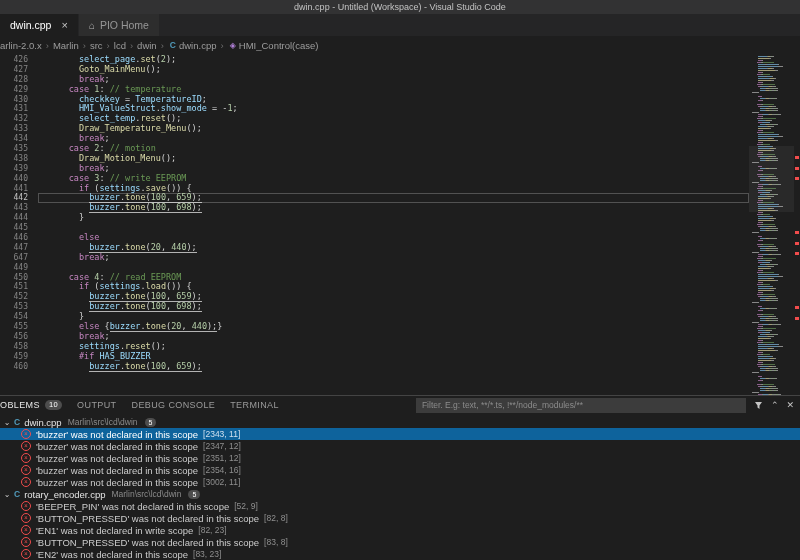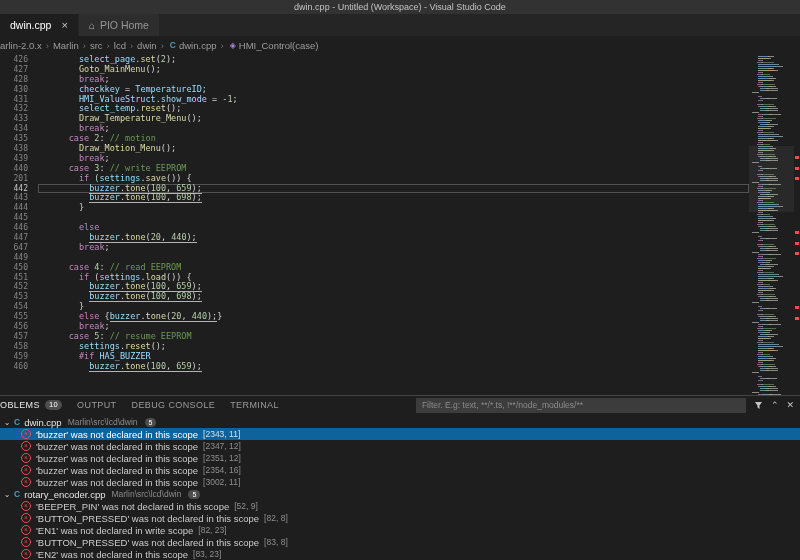--- a/index.html
+++ b/index.html
@@ -109,46 +109,46 @@
       <span class="bc-sep">›</span>
       <span class="symbol-method-icon">◈</span>
       <span class="bc-item">HMI_Control(case)</span>
     </div>
 
   <div class="editor">
     <div class="lines">
         <div class="line"><div class="ln">426</div><div class="code"><span class="t-p">        </span><span class="t-v">select_page</span><span class="t-p">.</span><span class="t-f">set</span><span class="t-p">(</span><span class="t-n">2</span><span class="t-p">);</span></div></div>
         <div class="line"><div class="ln">427</div><div class="code"><span class="t-p">        </span><span class="t-f">Goto_MainMenu</span><span class="t-p">();</span></div></div>
         <div class="line"><div class="ln">428</div><div class="code"><span class="t-p">        </span><span class="t-k">break</span><span class="t-p">;</span></div></div>
+        <div class="line"><div class="ln">429</div><div class="code"><span class="t-p">      </span><span class="t-k">case </span><span class="t-n">1</span><span class="t-p">: </span><span class="t-c">// temperature</span></div></div>
         <div class="line"><div class="ln">430</div><div class="code"><span class="t-p">        </span><span class="t-v">checkkey</span><span class="t-p"> = </span><span class="t-v">TemperatureID</span><span class="t-p">;</span></div></div>
         <div class="line"><div class="ln">431</div><div class="code"><span class="t-p">        </span><span class="t-v">HMI_ValueStruct</span><span class="t-p">.</span><span class="t-v">show_mode</span><span class="t-p"> = -</span><span class="t-n">1</span><span class="t-p">;</span></div></div>
         <div class="line"><div class="ln">432</div><div class="code"><span class="t-p">        </span><span class="t-v">select_temp</span><span class="t-p">.</span><span class="t-f">reset</span><span class="t-p">();</span></div></div>
         <div class="line"><div class="ln">433</div><div class="code"><span class="t-p">        </span><span class="t-f">Draw_Temperature_Menu</span><span class="t-p">();</span></div></div>
         <div class="line"><div class="ln">434</div><div class="code"><span class="t-p">        </span><span class="t-k">break</span><span class="t-p">;</span></div></div>
         <div class="line"><div class="ln">435</div><div class="code"><span class="t-p">      </span><span class="t-k">case </span><span class="t-n">2</span><span class="t-p">: </span><span class="t-c">// motion</span></div></div>
         <div class="line"><div class="ln">438</div><div class="code"><span class="t-p">        </span><span class="t-f">Draw_Motion_Menu</span><span class="t-p">();</span></div></div>
         <div class="line"><div class="ln">439</div><div class="code"><span class="t-p">        </span><span class="t-k">break</span><span class="t-p">;</span></div></div>
         <div class="line"><div class="ln">440</div><div class="code"><span class="t-p">      </span><span class="t-k">case </span><span class="t-n">3</span><span class="t-p">: </span><span class="t-c">// write EEPROM</span></div></div>
-        <div class="line"><div class="ln">201</div><div class="code"><span class="t-p">        </span><span class="t-k">if</span><span class="t-p"> (</span><span class="t-v">settings</span><span class="t-p">.</span><span class="t-f">save</span><span class="t-p">()) {</span></div></div>
+        <div class="line"><div class="ln">441</div><div class="code"><span class="t-p">        </span><span class="t-k">if</span><span class="t-p"> (</span><span class="t-v">settings</span><span class="t-p">.</span><span class="t-f">save</span><span class="t-p">()) {</span></div></div>
         <div class="line cur"><div class="ln">442</div><div class="code current"><span class="t-p">          </span><span class="t-v u">buzzer</span><span class="t-p u">.</span><span class="t-f u">tone</span><span class="t-p u">(</span><span class="t-n u">100</span><span class="t-p u">, </span><span class="t-n u">659</span><span class="t-p u">);</span></div></div>
         <div class="line"><div class="ln">443</div><div class="code"><span class="t-p">          </span><span class="t-v u">buzzer</span><span class="t-p u">.</span><span class="t-f u">tone</span><span class="t-p u">(</span><span class="t-n u">100</span><span class="t-p u">, </span><span class="t-n u">698</span><span class="t-p u">);</span></div></div>
         <div class="line"><div class="ln">444</div><div class="code"><span class="t-p">        }</span></div></div>
         <div class="line"><div class="ln">445</div><div class="code"></div></div>
         <div class="line"><div class="ln">446</div><div class="code"><span class="t-p">        </span><span class="t-k">else</span></div></div>
         <div class="line"><div class="ln">447</div><div class="code"><span class="t-p">          </span><span class="t-v u">buzzer</span><span class="t-p u">.</span><span class="t-f u">tone</span><span class="t-p u">(</span><span class="t-n u">20</span><span class="t-p u">, </span><span class="t-n u">440</span><span class="t-p u">);</span></div></div>
         <div class="line"><div class="ln">647</div><div class="code"><span class="t-p">        </span><span class="t-k">break</span><span class="t-p">;</span></div></div>
         <div class="line"><div class="ln">449</div><div class="code"></div></div>
         <div class="line"><div class="ln">450</div><div class="code"><span class="t-p">      </span><span class="t-k">case </span><span class="t-n">4</span><span class="t-p">: </span><span class="t-c">// read EEPROM</span></div></div>
         <div class="line"><div class="ln">451</div><div class="code"><span class="t-p">        </span><span class="t-k">if</span><span class="t-p"> (</span><span class="t-v">settings</span><span class="t-p">.</span><span class="t-f">load</span><span class="t-p">()) {</span></div></div>
         <div class="line"><div class="ln">452</div><div class="code"><span class="t-p">          </span><span class="t-v u">buzzer</span><span class="t-p u">.</span><span class="t-f u">tone</span><span class="t-p u">(</span><span class="t-n u">100</span><span class="t-p u">, </span><span class="t-n u">659</span><span class="t-p u">);</span></div></div>
         <div class="line"><div class="ln">453</div><div class="code"><span class="t-p">          </span><span class="t-v u">buzzer</span><span class="t-p u">.</span><span class="t-f u">tone</span><span class="t-p u">(</span><span class="t-n u">100</span><span class="t-p u">, </span><span class="t-n u">698</span><span class="t-p u">);</span></div></div>
         <div class="line"><div class="ln">454</div><div class="code"><span class="t-p">        }</span></div></div>
         <div class="line"><div class="ln">455</div><div class="code"><span class="t-p">        </span><span class="t-k">else</span><span class="t-p"> {</span><span class="t-v u">buzzer</span><span class="t-p u">.</span><span class="t-f u">tone</span><span class="t-p u">(</span><span class="t-n u">20</span><span class="t-p u">, </span><span class="t-n u">440</span><span class="t-p u">);</span><span class="t-p">}</span></div></div>
         <div class="line"><div class="ln">456</div><div class="code"><span class="t-p">        </span><span class="t-k">break</span><span class="t-p">;</span></div></div>
-        <div class="line"><div class="ln">457</div><div class="code"><span class="t-p">      </span><span class="t-k">case </span><span class="t-n">5</span><span class="t-p">: </span><span class="t-c">// resume EEPROM</span></div></div>
         <div class="line"><div class="ln">458</div><div class="code"><span class="t-p">        </span><span class="t-v">settings</span><span class="t-p">.</span><span class="t-f">reset</span><span class="t-p">();</span></div></div>
         <div class="line"><div class="ln">459</div><div class="code"><span class="t-p">        </span><span class="t-k">#if </span><span class="t-v">HAS_BUZZER</span></div></div>
         <div class="line"><div class="ln">460</div><div class="code"><span class="t-p">          </span><span class="t-v u">buzzer</span><span class="t-p u">.</span><span class="t-f u">tone</span><span class="t-p u">(</span><span class="t-n u">100</span><span class="t-p u">, </span><span class="t-n u">659</span><span class="t-p u">);</span></div></div>
       </div>
     <div class="minimap">
       <div>
           <div class="mm-row"><span class="mm-seg" style="width: 6.4px;"></span><span class="mm-seg" style="width: 8.8px; background: rgb(111, 159, 191);"></span><span class="mm-seg" style="width: 0.8px; background: rgb(154, 154, 154);"></span><span class="mm-seg" style="width: 2.4px; background: rgb(184, 180, 134);"></span><span class="mm-seg" style="width: 0.8px; background: rgb(154, 154, 154);"></span><span class="mm-seg" style="width: 0.8px; background: rgb(143, 169, 135);"></span><span class="mm-seg" style="width: 1.6px; background: rgb(154, 154, 154);"></span></div>
           <div class="mm-row"><span class="mm-seg" style="width: 6.4px;"></span><span class="mm-seg" style="width: 10.4px; background: rgb(184, 180, 134);"></span><span class="mm-seg" style="width: 2.4px; background: rgb(154, 154, 154);"></span></div>
           <div class="mm-row"><span class="mm-seg" style="width: 6.4px;"></span><span class="mm-seg" style="width: 4px; background: rgb(160, 108, 160);"></span><span class="mm-seg" style="width: 0.8px; background: rgb(154, 154, 154);"></span></div>
           <div class="mm-row"><span class="mm-seg" style="width: 4.8px;"></span><span class="mm-seg" style="width: 4px; background: rgb(160, 108, 160);"></span><span class="mm-seg" style="width: 0.8px; background: rgb(143, 169, 135);"></span><span class="mm-seg" style="width: 1.6px; background: rgb(154, 154, 154);"></span><span class="mm-seg" style="width: 11.2px; background: rgb(90, 127, 79);"></span></div>

